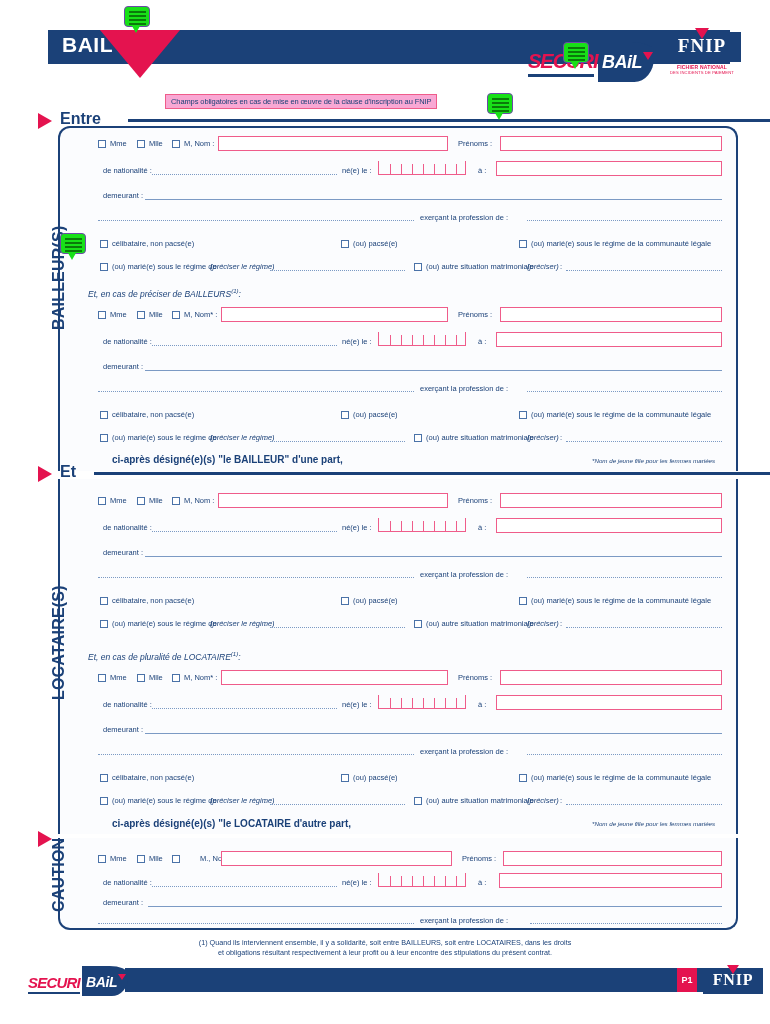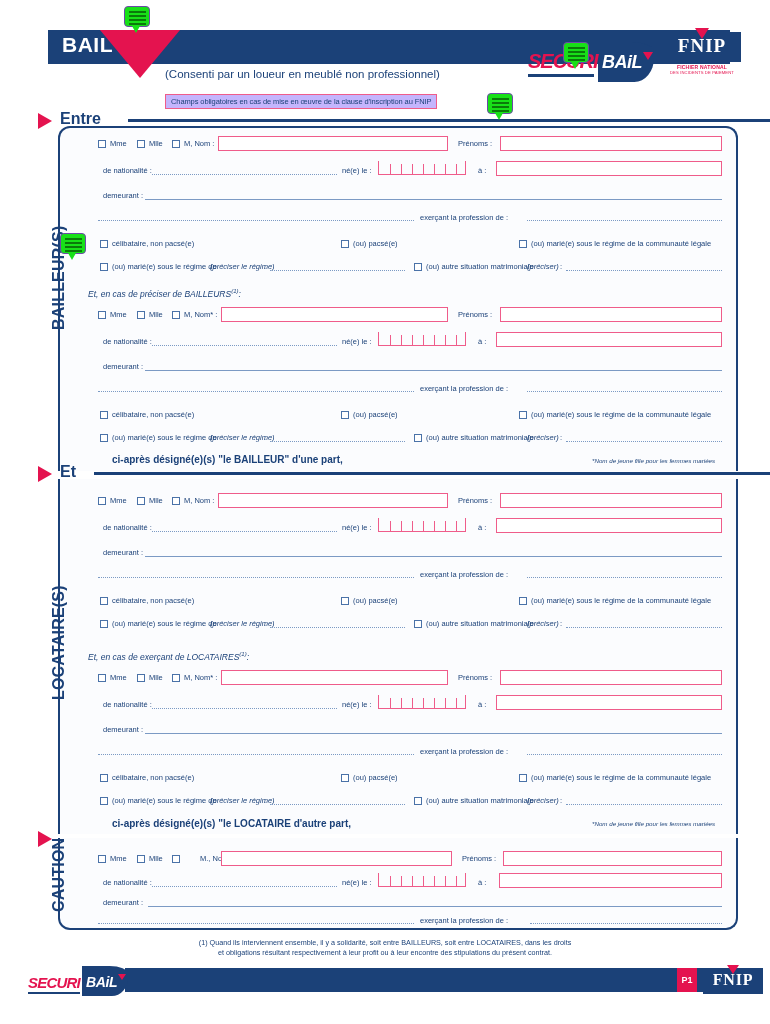--- a/index.html
+++ b/index.html
@@ -39,21 +39,21 @@
   }
   .banner-sub {
     position:absolute; left:165px; top:68px;
     font-size:11.5px; color:#1b4178;
   }
   .mandatory-note {
     position:absolute; left:165px; top:94px;
     border:1px solid #ef5c8a;
     padding:2px 5px;
     font-size:7.5px; color:#1b4178;
-    background:#c4b5fd;
+    background:#f9a8d4;
     letter-spacing:-.1px;
   }
 
   
   .sb-logo { position:absolute; left:528px; top:40px; width:130px; height:45px; }
   .sb-securi {
     position:absolute; left:0; top:10px;
     font-size:20px; font-weight:bold; color:#e4134f;
     font-style:italic; letter-spacing:-1px;
   }
@@ -244,21 +244,20 @@
     border-top:9px solid #e4134f; z-index:3;
   }
 </style>
 </head>
 <body>
 
 <div class="header">
   <div class="banner"></div>
   <div class="red-tri"></div>
   <div class="banner-bail">BAIL</div>
-  <div class="banner-sub">(Consenti par un loueur en meublé non professionnel)</div>
   <div class="mandatory-note">Champs obligatoires en cas de mise en œuvre de la clause d'inscription au FNIP</div>
 
   <div class="sb-logo">
     <div class="sb-flag"></div>
     <div class="sb-securi">SECURI</div>
     <div class="sb-bail">BAiL</div>
     <div class="sb-bail-dot"></div>
     <div class="sb-underline"></div>
   </div>
 
@@ -471,21 +470,21 @@
   <div class="dline" style="left:270px; top:627px; width:135px;"></div>
   <div class="cb" style="left:414px; top:620px;"></div>
   <div class="t" style="left:426px; top:619px;">(ou) autre situation matrimoniale</div>
   <div class="t ital" style="left:527px; top:619px;">(préciser)</div>
   <div class="t" style="left:560px; top:619px;">:</div>
   <div class="dline" style="left:566px; top:627px; width:156px;"></div>
 </div>
 
 <div>
   <div class="sublabel" style="left:88px; top:651px;">
-    <span>Et, en cas de exerçant de LOCATAIRES</span><sup style="font-size:6px">(1)</sup><span>:</span>
+    <span>Et, en cas de pluralité de LOCATAIRE</span><sup style="font-size:6px">(1)</sup><span>:</span>
   </div>
 
   <div class="cb" style="left:98px; top:674px;"></div>
   <div class="t" style="left:110px; top:673px;">Mme</div>
   <div class="cb" style="left:137px; top:674px;"></div>
   <div class="t" style="left:149px; top:673px;">Mlle</div>
   <div class="cb" style="left:172px; top:674px;"></div>
   <div class="t" style="left:184px; top:673px;">M, Nom* :</div>
   <div class="pinkbox" style="left:221px; top:670px; width:227px;"></div>
   <div class="t" style="left:458px; top:673px;">Prénoms :</div>

